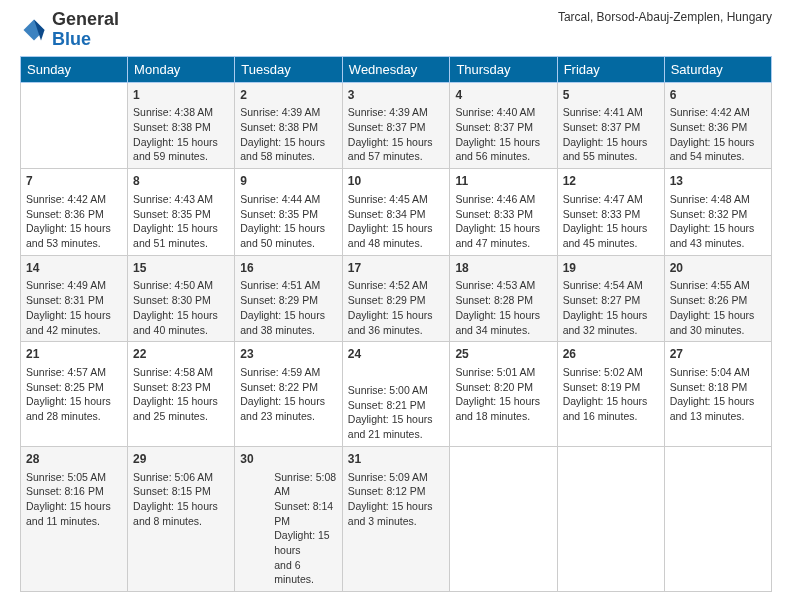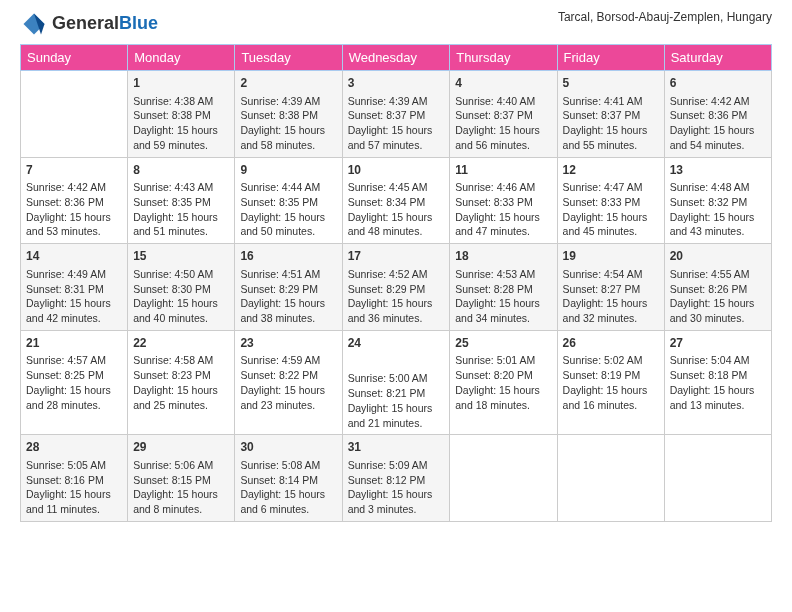--- a/index.html
+++ b/index.html
@@ -16,21 +16,21 @@
       align-items: flex-start;
       margin-bottom: 6px;
     }
     .logo {
       display: flex;
       align-items: center;
       gap: 4px;
     }
     .logo-text {
       display: flex;
-      flex-direction: row;
+      flex-direction: column;
       font-size: 18px;
       font-weight: bold;
       line-height: 1.1;
     }
     .logo-text span:first-child { color: #333; }
     .logo-text span:last-child { color: #1a6cb5; }
     .logo-icon {
       width: 28px;
       height: 28px;
     }
@@ -46,21 +46,21 @@
       font-size: 12px;
       color: #333;
       font-weight: normal;
     }
     table {
       width: 100%;
       border-collapse: collapse;
       font-size: 11px;
     }
     thead tr th {
-      background-color: #ec4899;
+      background-color: #0369a1;
       color: #fff;
       text-align: left;
       padding: 5px 6px;
       font-size: 13px;
       font-weight: normal;
       border: 1px solid #aacbef;
     }
     tbody tr td {
       border: 1px solid #ccc;
       vertical-align: top;
@@ -331,21 +331,21 @@
         </td>
         <td>
           <span class="day-num">29</span>
           <div class="day-info" style="white-space: pre-line;">Sunrise: 5:06 AM
 Sunset: 8:15 PM
 Daylight: 15 hours
 and 8 minutes.</div>
         </td>
         <td>
           <span class="day-num">30</span>
-          <div class="day-info" style="white-space: pre-line;">Sunrise: 5:08 AM
+          <div class="day-info" style="white-space: pre-line; margin-left: 34px;">Sunrise: 5:08 AM
 Sunset: 8:14 PM
 Daylight: 15 hours
 and 6 minutes.</div>
         </td>
         <td>
           <span class="day-num">31</span>
           <div class="day-info" style="white-space: pre-line;">Sunrise: 5:09 AM
 Sunset: 8:12 PM
 Daylight: 15 hours
 and 3 minutes.</div>

